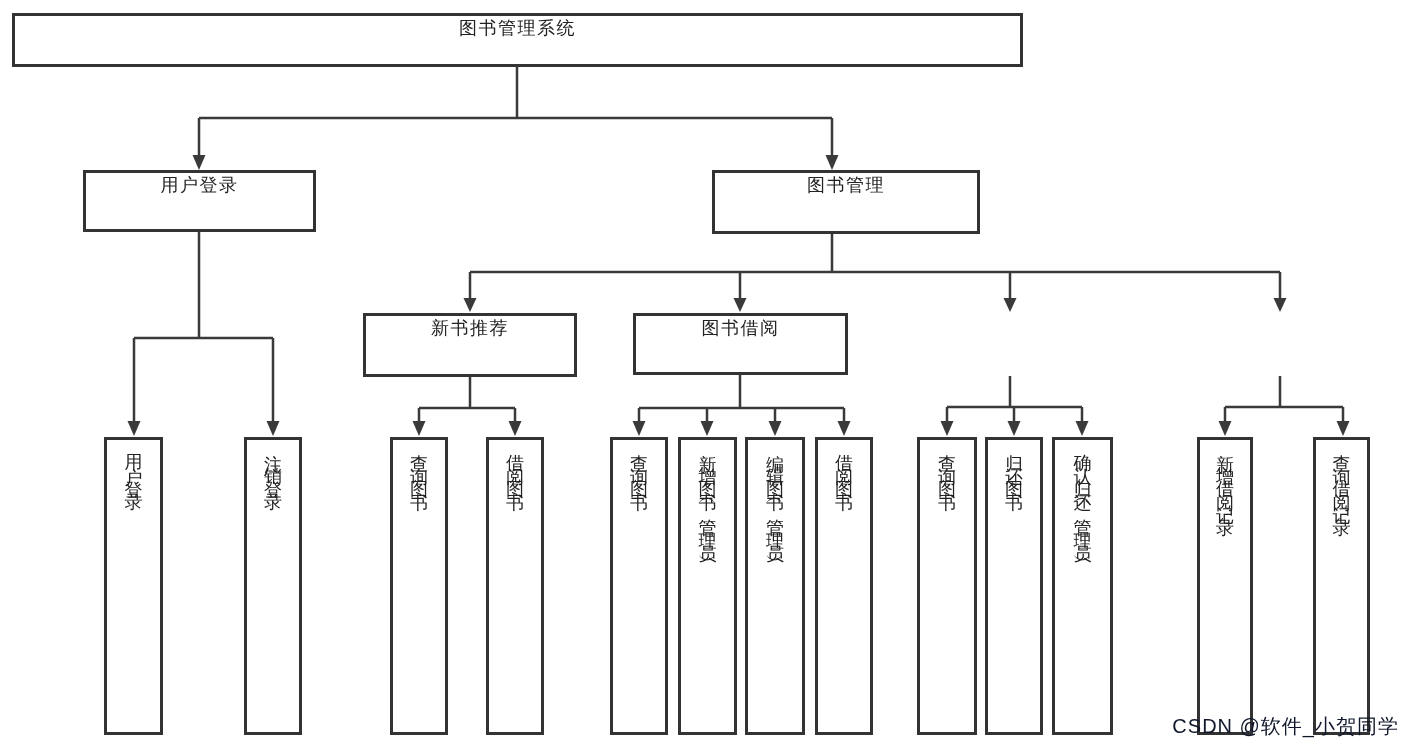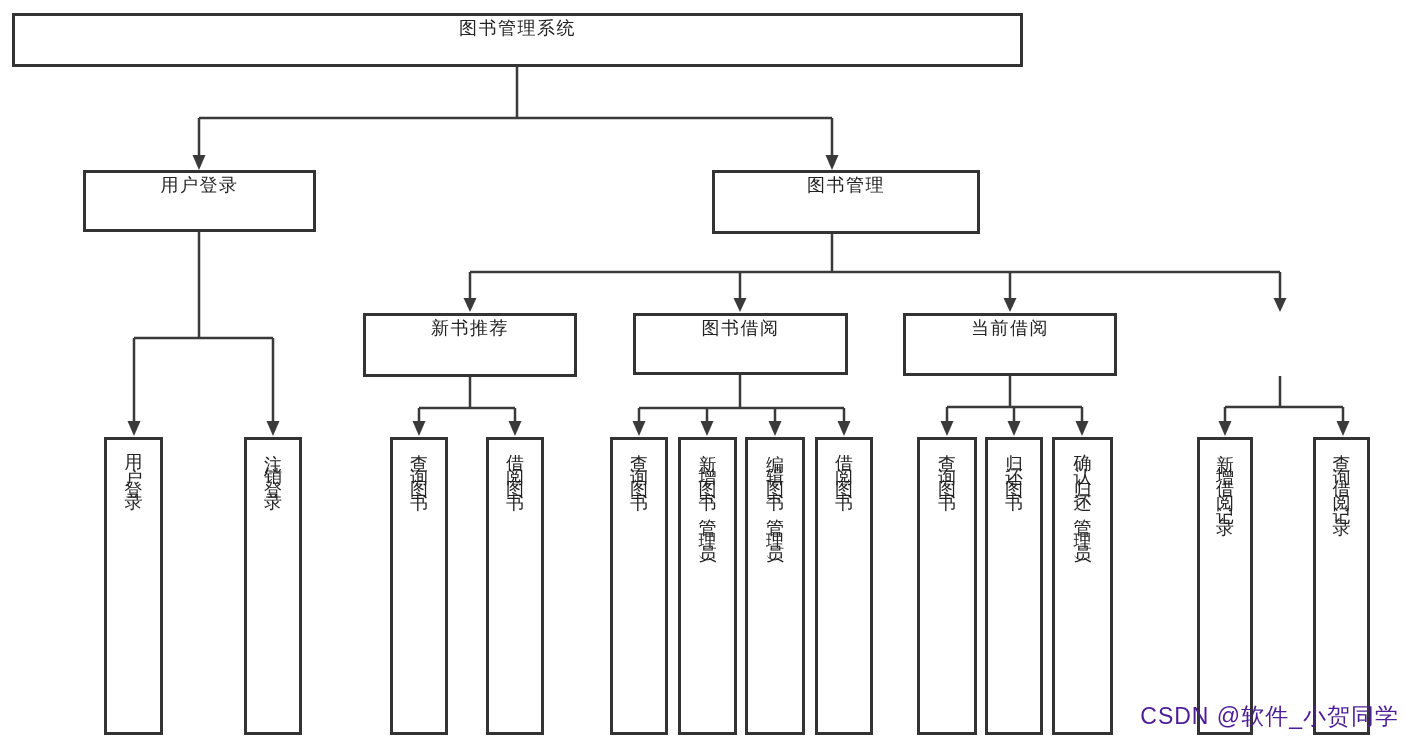--- a/index.html
+++ b/index.html
@@ -32,23 +32,23 @@
   .v .lbl{
     writing-mode:vertical-rl;
     text-orientation:mixed;
     font-size:18px;
     line-height:1;
     letter-spacing:13px;
     color:#222222;
   }
   .watermark{
     position:absolute;
-    right:6px;bottom:15px;
-    font-size:23px;
-    color:#4c1d95;
+    right:6px;bottom:7px;
+    font-size:20px;
+    color:#0f172a;
     letter-spacing:1px;
     z-index:5;
     white-space:nowrap;
   }
 </style>
 </head>
 <body>
 
 <div class="canvas">
 
@@ -102,23 +102,20 @@
   <div class="box h" style="left:712px;top:170px;width:268px;height:64px">
     <span class="lbl">图书管理</span>
   </div>
 
   <div class="box h" style="left:363px;top:313px;width:214px;height:64px">
     <span class="lbl">新书推荐</span>
   </div>
   <div class="box h" style="left:633px;top:313px;width:215px;height:62px">
     <span class="lbl">图书借阅</span>
   </div>
-  <div class="box h" style="left:903px;top:313px;width:214px;height:63px">
-    <span class="lbl">当前借阅</span>
-  </div>
 
   <div class="box v" style="left:104px;top:437px;width:59px;height:298px">
     <span class="lbl">用户登录</span>
   </div>
   <div class="box v" style="left:244px;top:437px;width:58px;height:298px">
     <span class="lbl">注销登录</span>
   </div>
 
   <div class="box v" style="left:390px;top:437px;width:58px;height:298px">
     <span class="lbl">查询图书</span>

